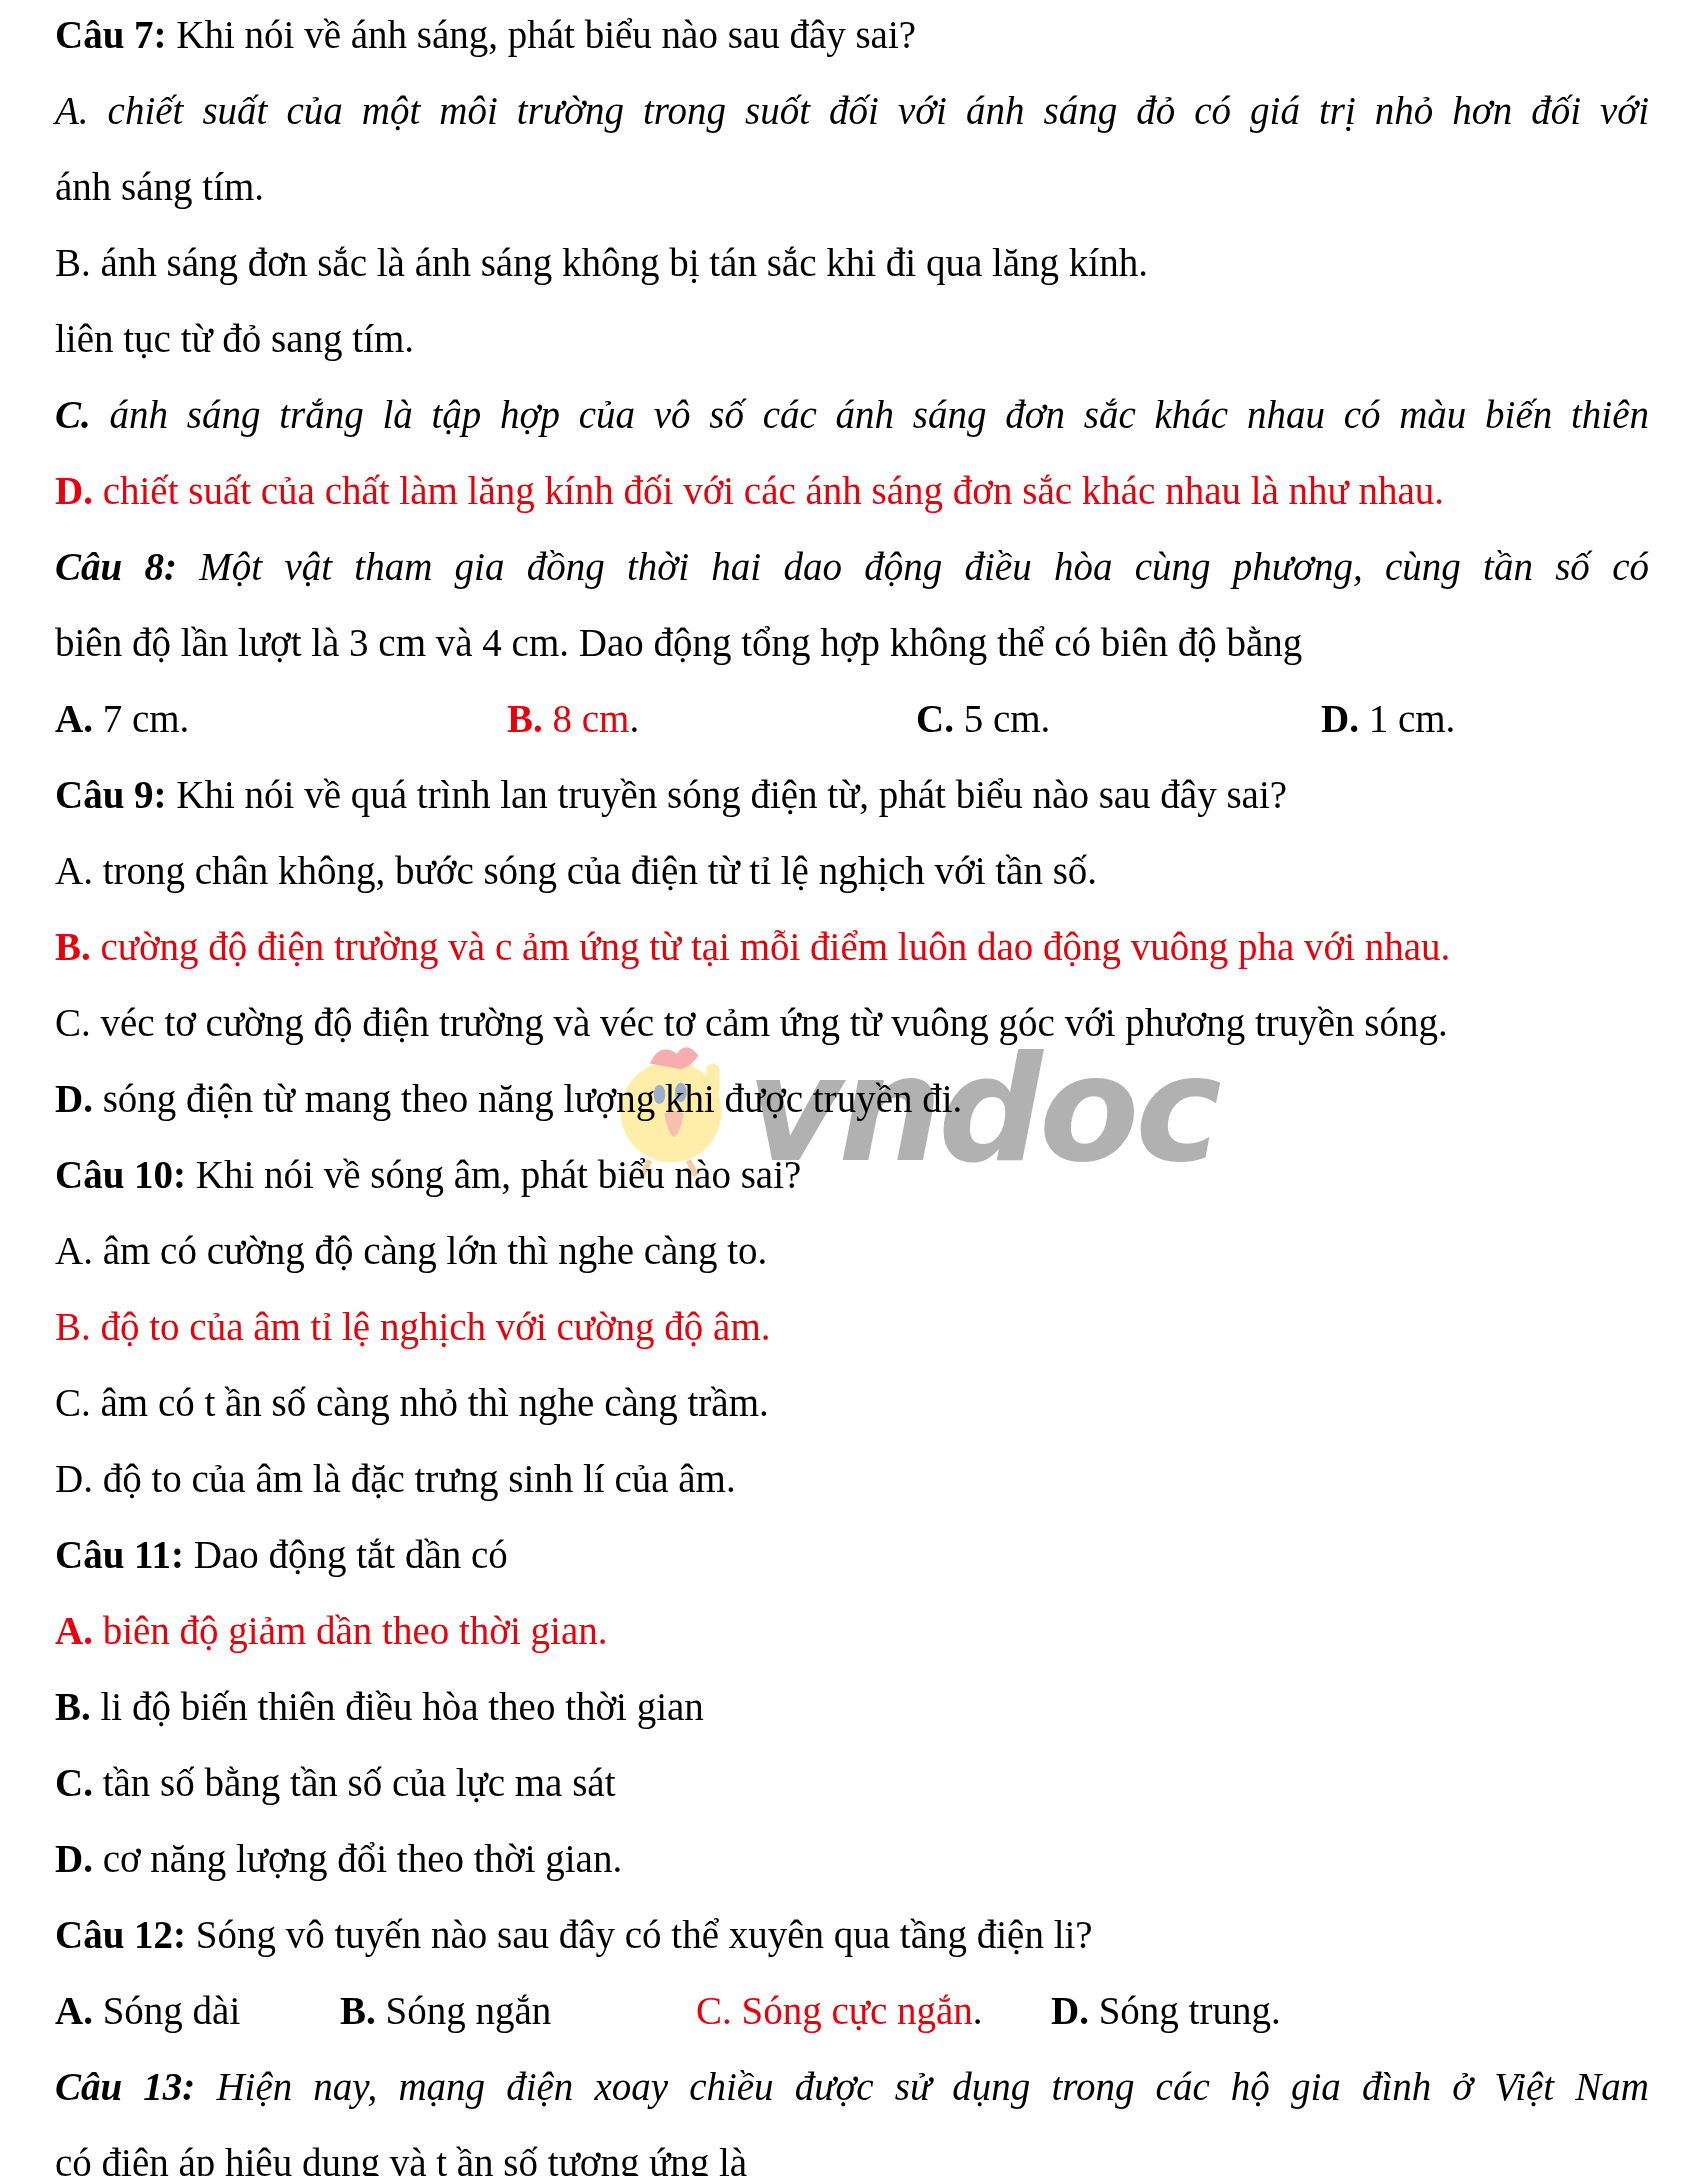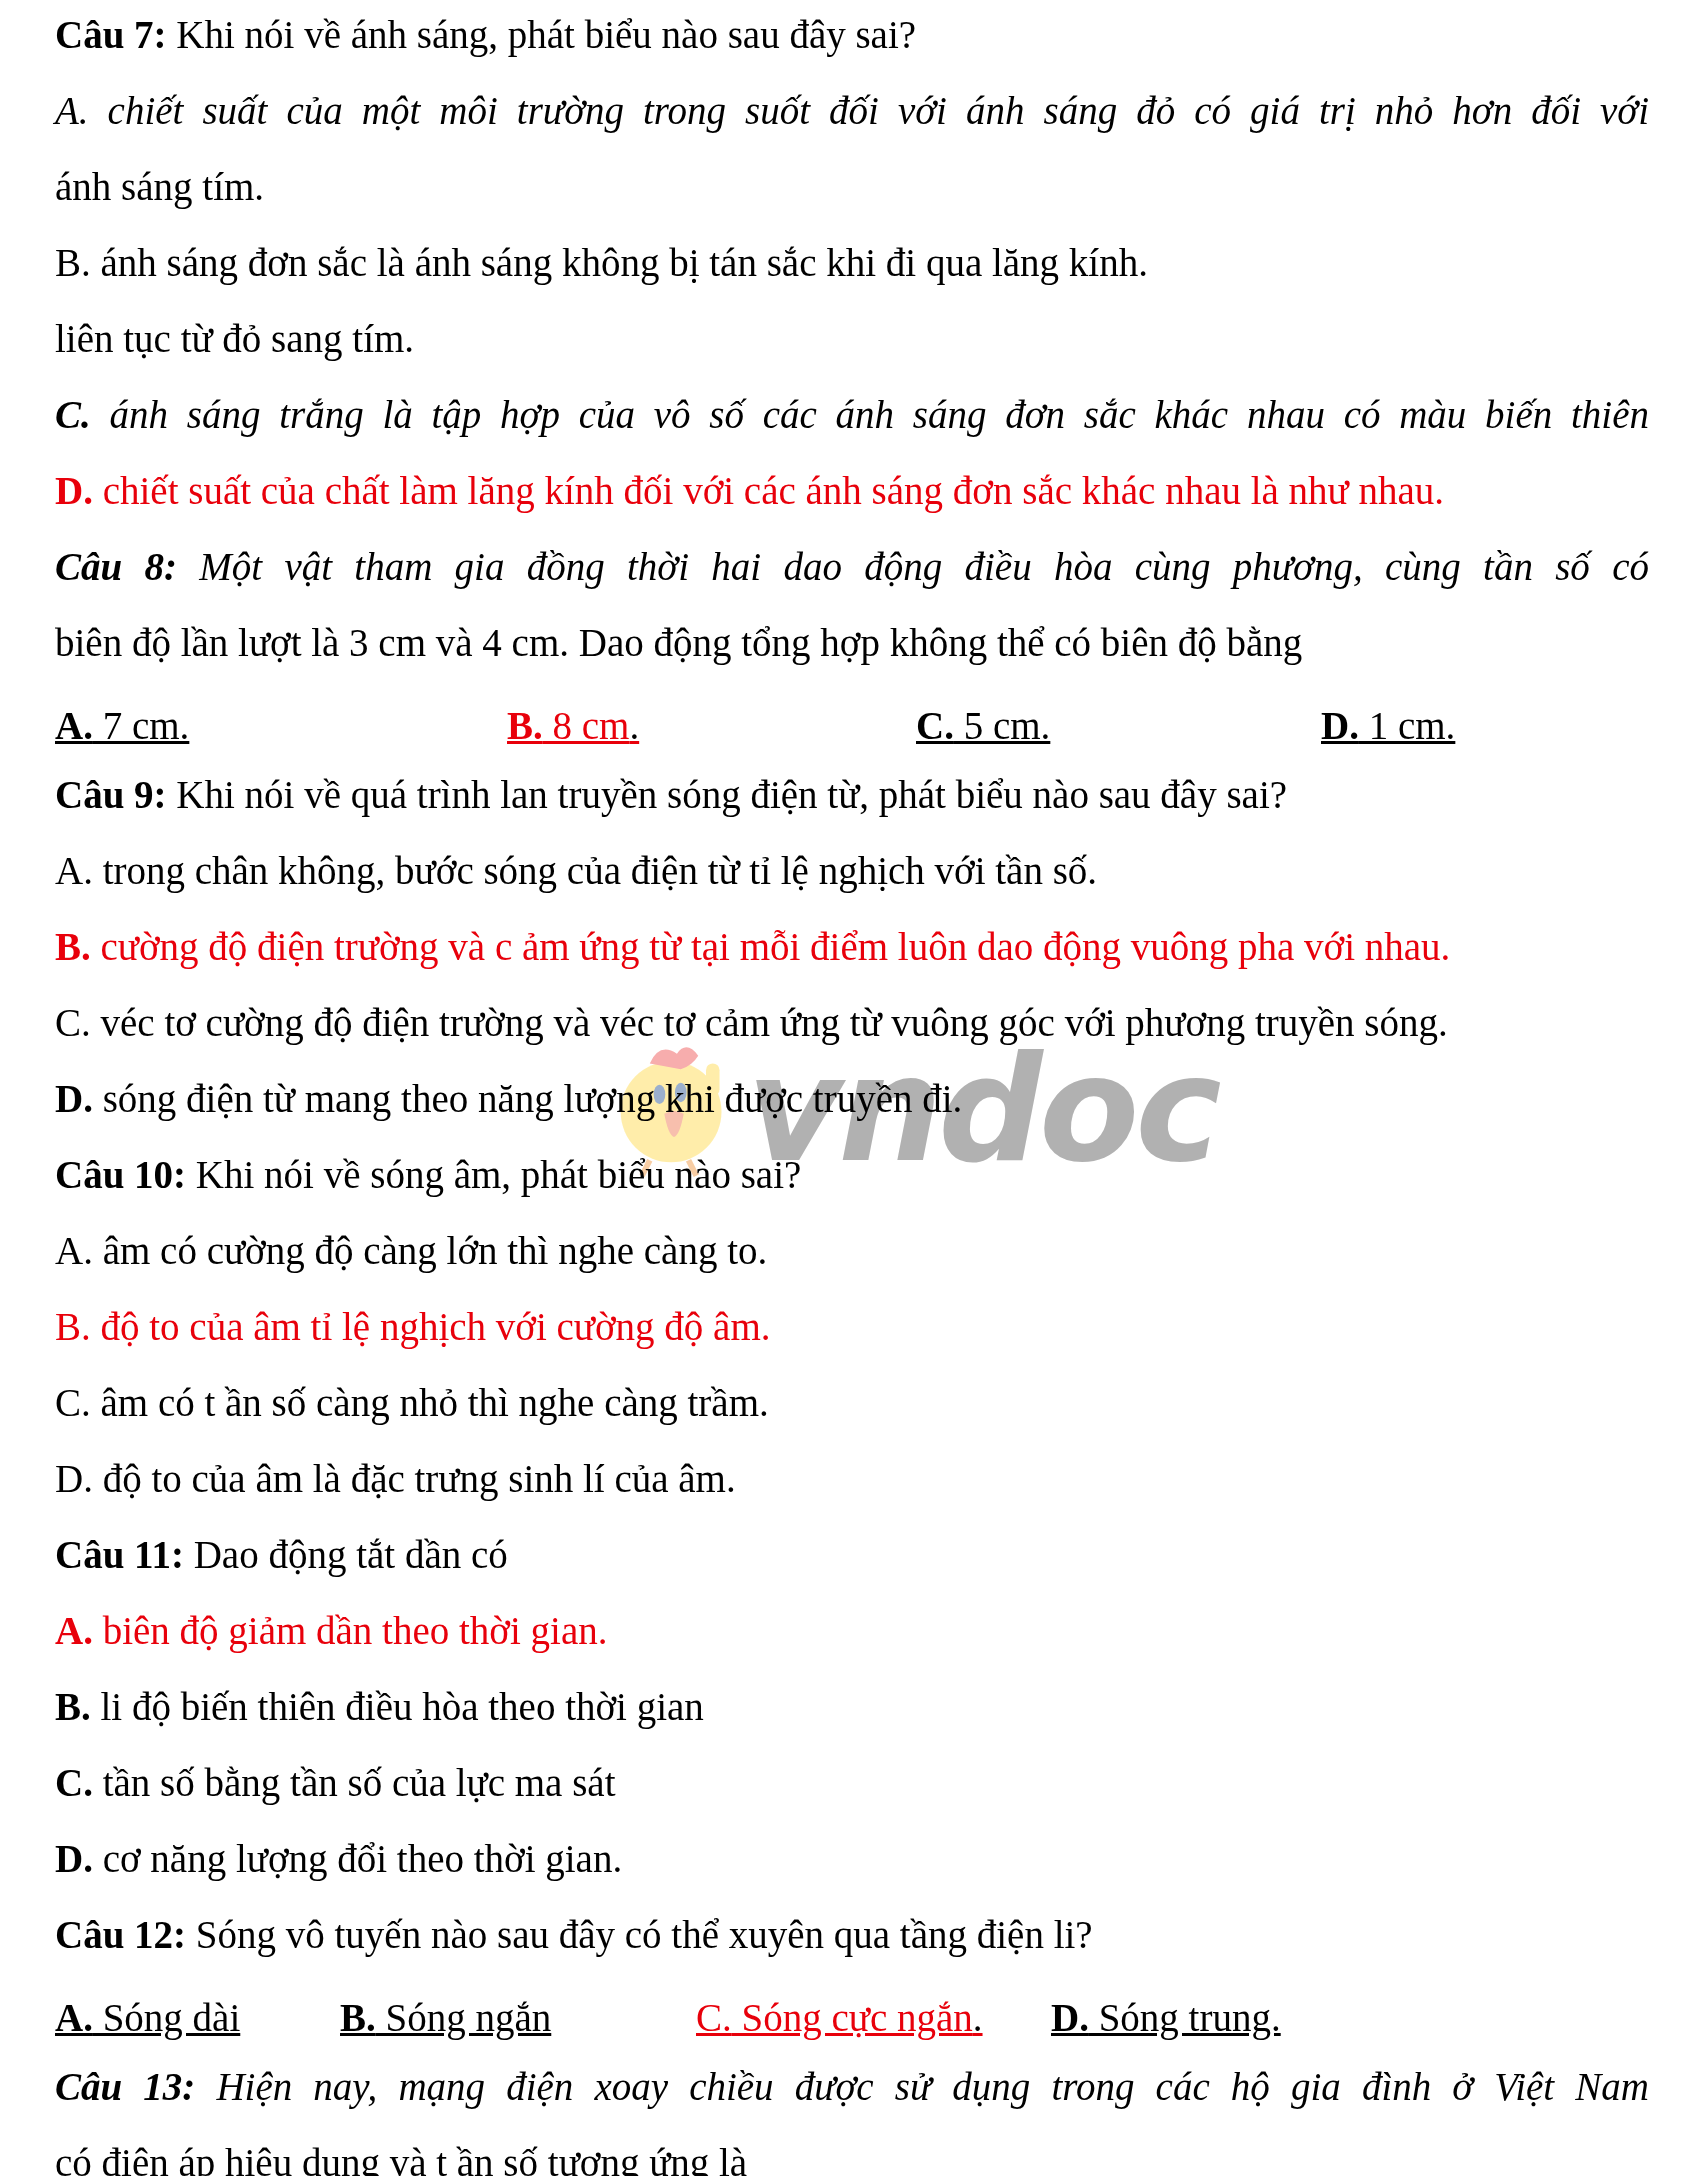--- a/index.html
+++ b/index.html
@@ -8,21 +8,21 @@
     position: absolute; left: 55px; top: -2.9px; width: 1594px;
     font-family: "Liberation Serif", "DejaVu Serif", serif;
     font-size: 39px; line-height: 76px; color: #000;
   }
   .line { height: 76px; white-space: nowrap; position: relative; }
   .line.just { text-align: justify; text-align-last: justify; white-space: normal; font-style: italic; }
   .b { font-weight: bold; margin-top: 7px; }
   .red { color: #e8000b; }
   .black { color: #000; }
   .cols { position: relative; height: 76px; }
-  .cols > span { position: absolute; top: 7px; text-decoration: underline; }
+  .cols > span { position: absolute; top: 0; }
   .watermark {
     position: absolute; left: 611px; top: 1024px; width: 505px; height: 165px;
     pointer-events: none; z-index: 0;
   }
   .wm-text {
     position: absolute; left: 136px; top: 3px; font-family: "DejaVu Sans", sans-serif;
     font-weight: bold; font-size: 146px; line-height: 165px; color: #737373; opacity: 0.55;
     letter-spacing: -3.9px;
     font-style: italic;
   }

